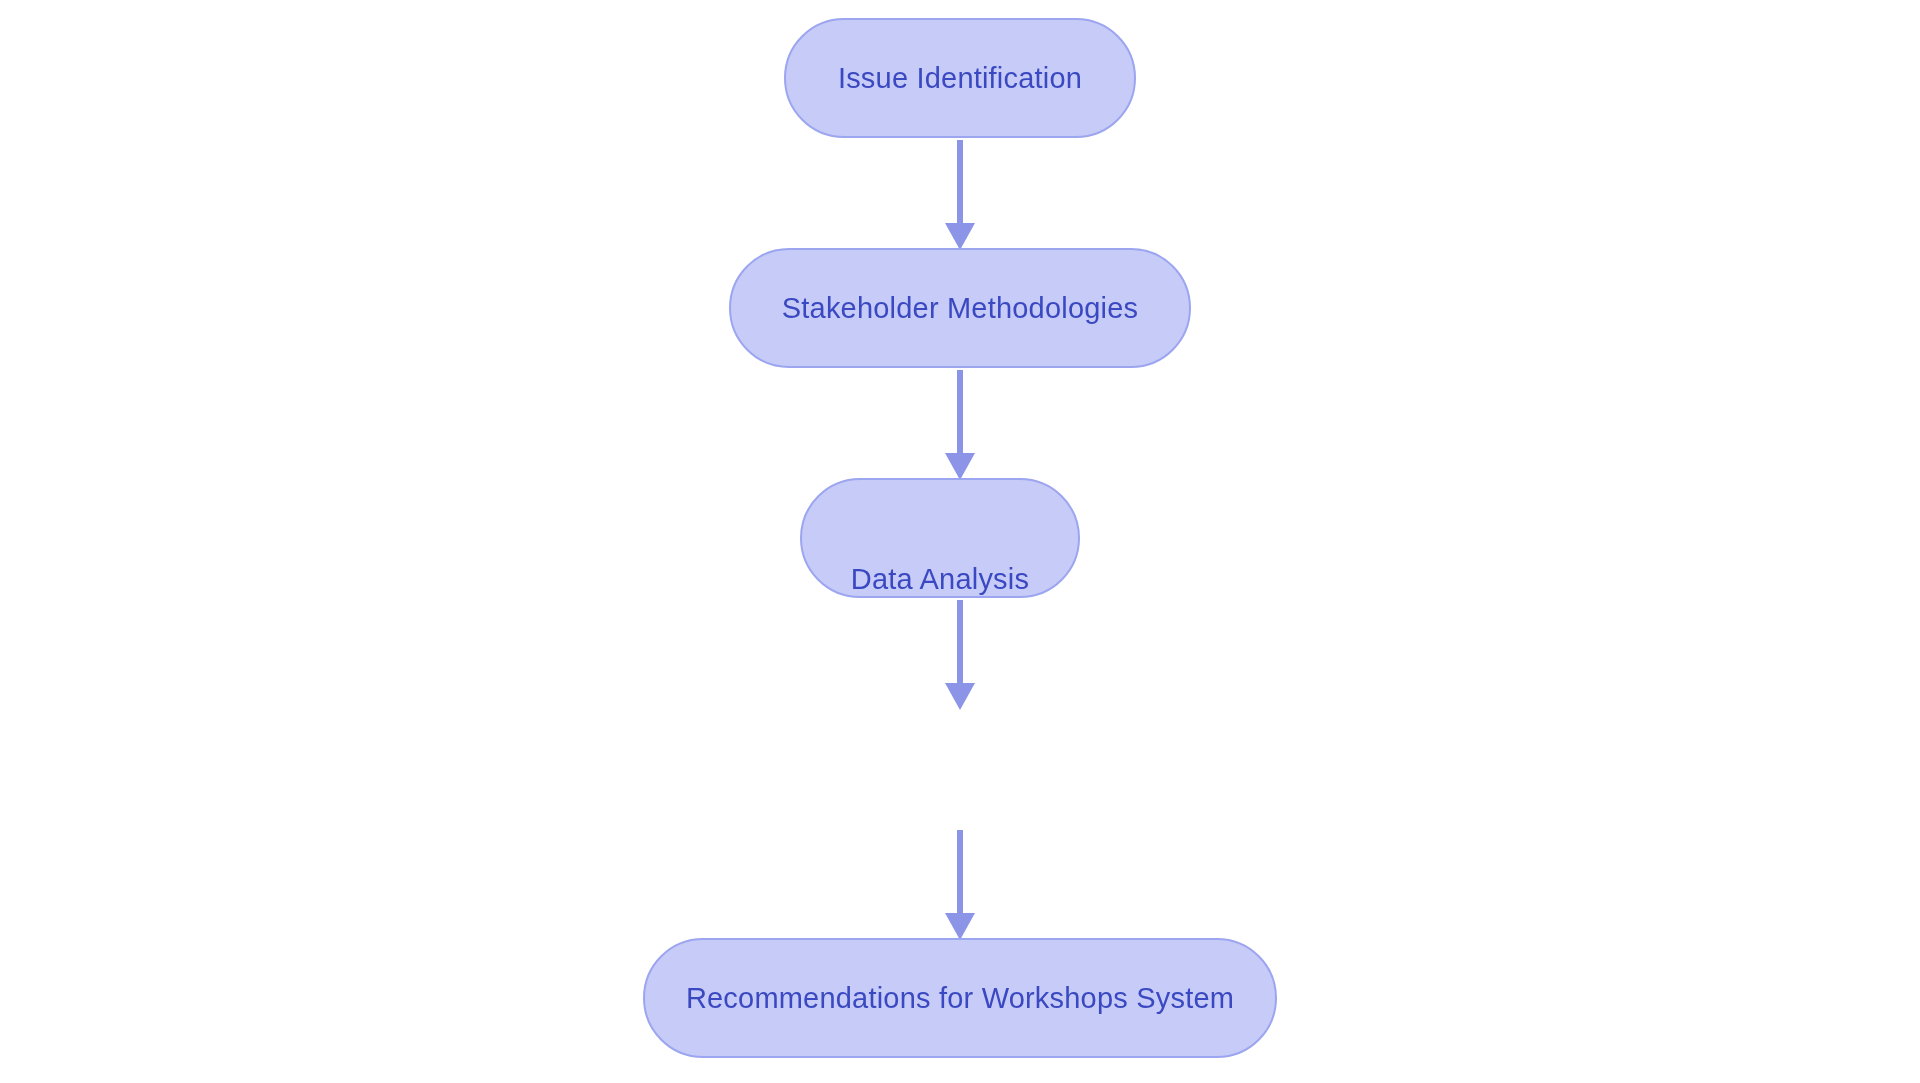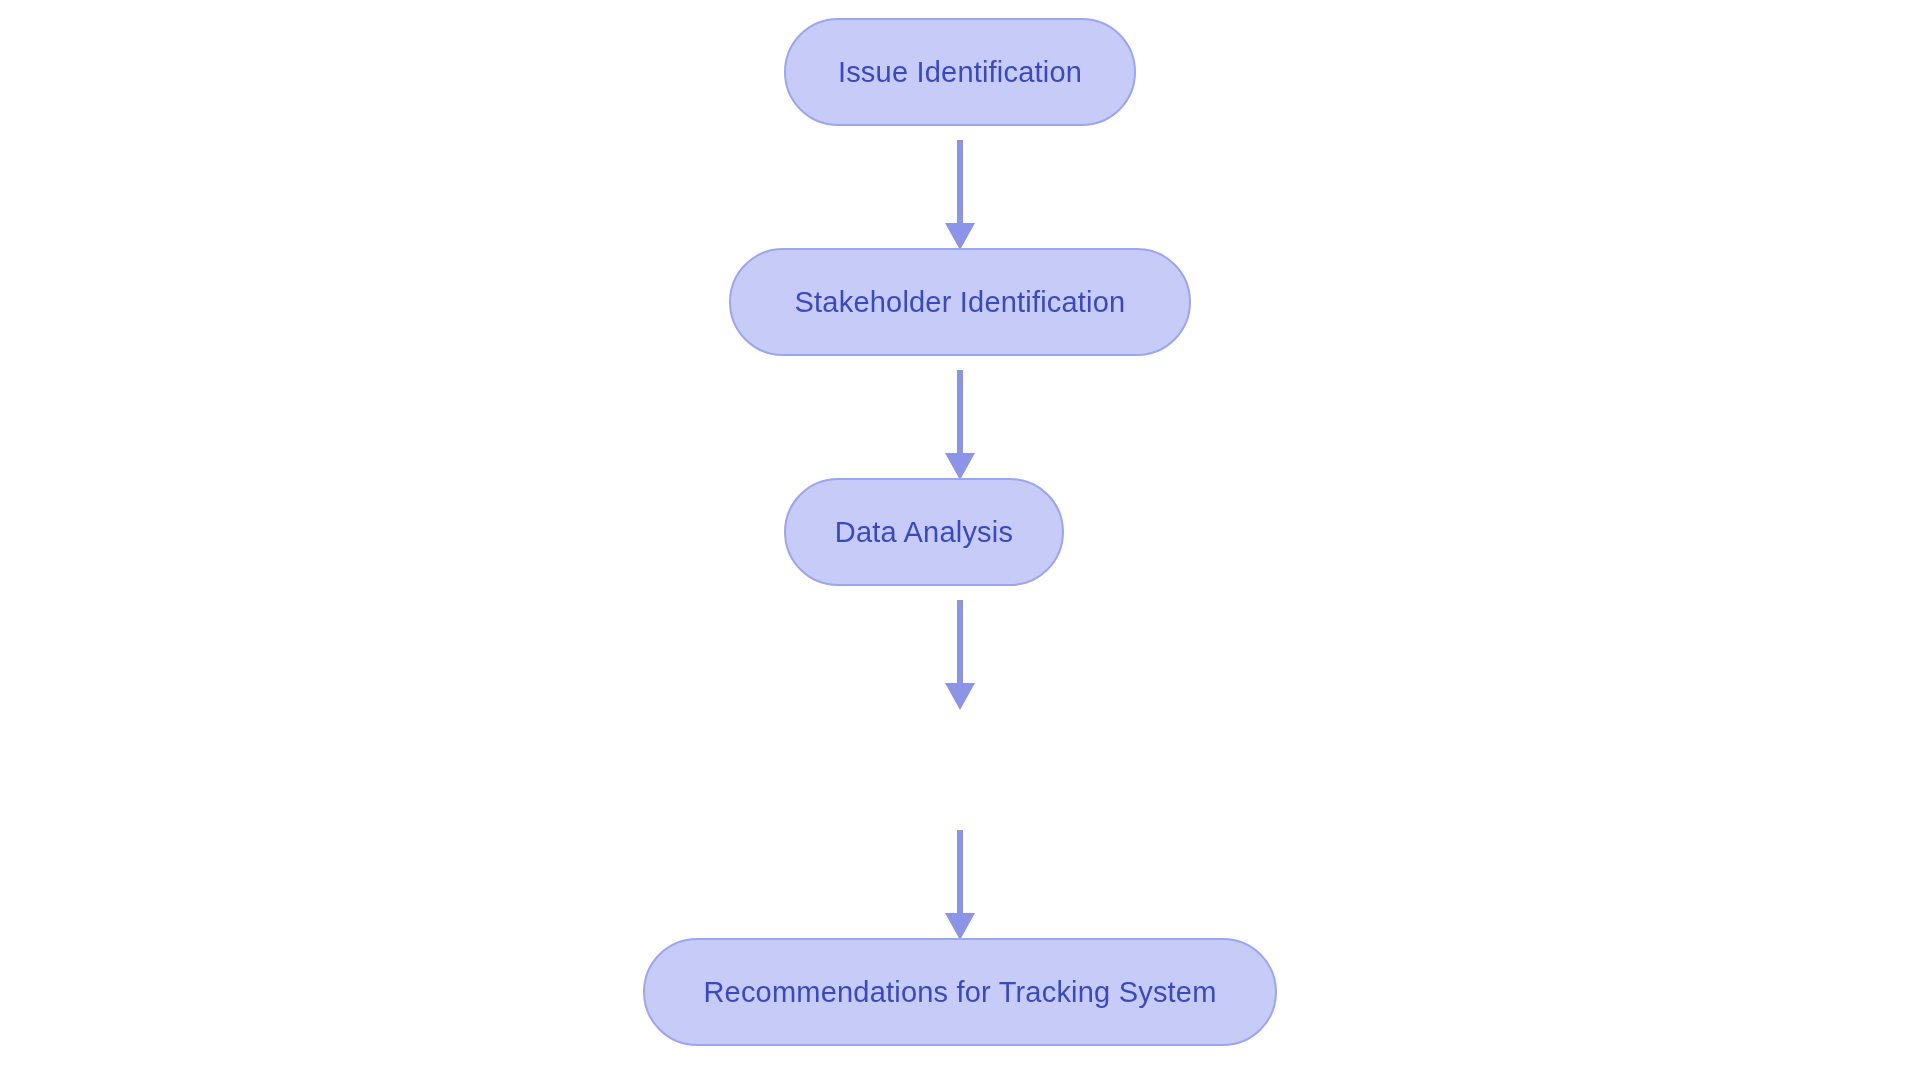--- a/index.html
+++ b/index.html
@@ -18,37 +18,37 @@
     overflow: hidden;
   }
   .canvas {
     position: relative;
     width: 1920px;
     height: 1083px;
     background: var(--bg);
   }
   .flow-node {
     position: absolute;
-    height: 108px;
+    height: 120px;
     border-radius: 60px;
     background: var(--node-fill);
     border: 2px solid var(--node-border);
     color: var(--node-text);
     font-size: 29px;
     letter-spacing: 0.2px;
     display: flex;
     align-items: center;
     justify-content: center;
     text-align: center;
     white-space: nowrap;
   }
   
   .node-0 { top: 18px;  left: 784px; width: 352px; }
   .node-1 { top: 248px; left: 729px; width: 462px; }
-  .node-2 { top: 478px; left: 784px; width: 280px; }
+  .node-2 { top: 478px; left: 800px; width: 280px; align-items: flex-end; }
   .node-3 { top: 708px; left: 495px; width: 930px; }
   .node-4 { top: 938px; left: 643px; width: 634px; }
 
   .arrow {
     position: absolute;
     left: 945px;           
     width: 30px;
     height: 110px;
     display: flex;
     flex-direction: column;
@@ -79,21 +79,21 @@
   <div class="flow-node node-0">
     <span>Issue Identification</span>
   </div>
 
   <div class="arrow arrow-0">
     <div class="shaft"></div>
     <div class="head"></div>
   </div>
 
   <div class="flow-node node-1">
-    <span>Stakeholder Identification</span>
+    <span>Stakeholder Methodologies</span>
   </div>
 
   <div class="arrow arrow-1">
     <div class="shaft"></div>
     <div class="head"></div>
   </div>
 
   <div class="flow-node node-2">
     <span>Data Analysis</span>
   </div>
@@ -103,16 +103,16 @@
     <div class="head"></div>
   </div>
 
 
   <div class="arrow arrow-3">
     <div class="shaft"></div>
     <div class="head"></div>
   </div>
 
   <div class="flow-node node-4">
-    <span>Recommendations for Tracking System</span>
+    <span>Recommendations for Workshops System</span>
   </div>
 
 </div>
 
 </body></html>

